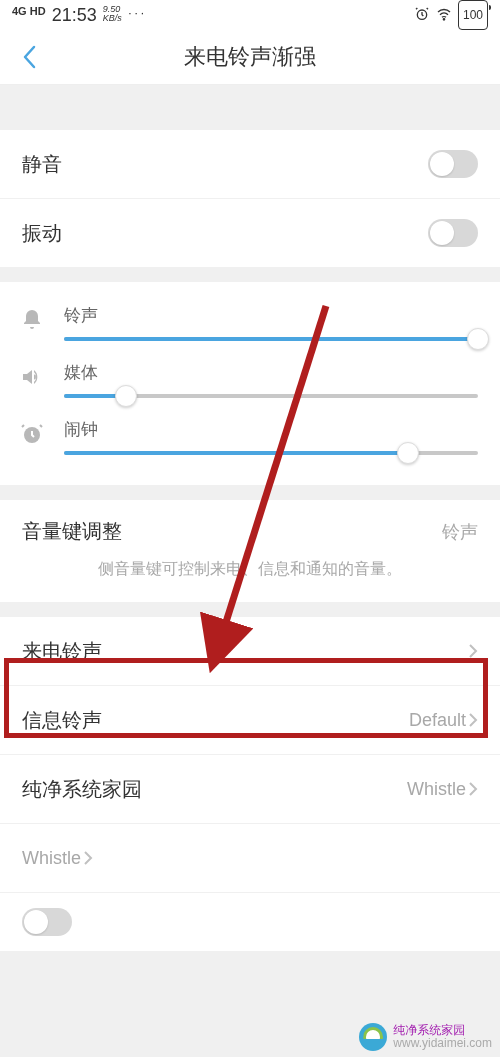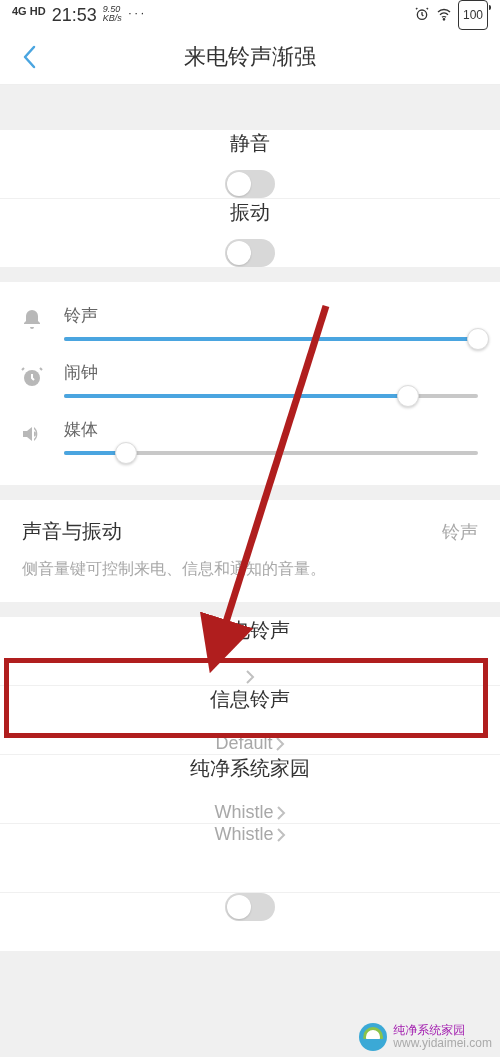--- a/index.html
+++ b/index.html
@@ -73,21 +73,20 @@
     .section-gap { height: 45px; }
     .section-gap-sm { height: 15px; }
     .row {
       background: #fff;
       height: 68px;
       display: flex;
       align-items: center;
       padding: 0 22px;
       justify-content: space-between;
       position: relative;
-      flex-direction: column;
     }
     .row-label { font-size: 20px; color: #333; }
     .row-value { font-size: 18px; color: #a8a8a8; display: flex; align-items: center; gap: 2px; }
     .toggle {
       width: 50px;
       height: 28px;
       background: #d8d8d8;
       border-radius: 14px;
       position: relative;
       cursor: pointer;
@@ -151,21 +150,21 @@
       padding: 18px 22px 22px;
     }
     .volkey-top {
       display: flex;
       justify-content: space-between;
       align-items: center;
       margin-bottom: 14px;
     }
     .volkey-label { font-size: 20px; color: #333; }
     .volkey-value { font-size: 18px; color: #a8a8a8; }
-    .volkey-desc { font-size: 16px; color: #a8a8a8; }
+    .volkey-desc { font-size: 16px; color: #a8a8a8; text-align: center; }
     .chevron { color: #c0c0c0; }
     .highlight-box {
       position: absolute;
       border: 5px solid #b01e1e;
       pointer-events: none;
       z-index: 6;
     }
     .arrow {
       position: absolute;
       pointer-events: none;
@@ -265,55 +264,55 @@
     <div class="slider-content">
       <div class="slider-label">铃声</div>
       <div class="slider-track">
         <div class="slider-fill" id="fill-ringtone" style="width: 100%;"></div>
         <div class="slider-thumb" id="thumb-ringtone" style="left: 100%;"></div>
       </div>
     </div>
   </div>
   <div class="slider-row">
     <div class="slider-icon">
+      <svg width="24" height="24" viewBox="0 0 24 24" fill="#b8b8b8">
+          <path d="M3 9v6h4l5 4V5L7 9H3zm13 3a3 3 0 00-2-2.8v5.6A3 3 0 0016 12zm-2-7v2a7 7 0 010 10v2a9 9 0 000-14z"></path>
+        </svg>
+    </div>
+    <div class="slider-content">
+      <div class="slider-label">媒体</div>
+      <div class="slider-track">
+        <div class="slider-fill" id="fill-media" style="width: 15%;"></div>
+        <div class="slider-thumb" id="thumb-media" style="left: 15%;"></div>
+      </div>
+    </div>
+  </div>
+  <div class="slider-row">
+    <div class="slider-icon">
       <svg width="24" height="24" viewBox="0 0 24 24" fill="none" stroke="#b8b8b8" stroke-width="2">
           <circle cx="12" cy="13" r="8" fill="#b8b8b8" stroke="none"></circle>
           <path d="M12 9v4l2 2" stroke="#fff"></path>
           <path d="M4 3l-2 2M20 3l2 2"></path>
         </svg>
     </div>
     <div class="slider-content">
       <div class="slider-label">闹钟</div>
       <div class="slider-track">
         <div class="slider-fill" id="fill-alarm" style="width: 83%;"></div>
         <div class="slider-thumb" id="thumb-alarm" style="left: 83%;"></div>
       </div>
     </div>
   </div>
-  <div class="slider-row">
-    <div class="slider-icon">
-      <svg width="24" height="24" viewBox="0 0 24 24" fill="#b8b8b8">
-          <path d="M3 9v6h4l5 4V5L7 9H3zm13 3a3 3 0 00-2-2.8v5.6A3 3 0 0016 12zm-2-7v2a7 7 0 010 10v2a9 9 0 000-14z"></path>
-        </svg>
-    </div>
-    <div class="slider-content">
-      <div class="slider-label">媒体</div>
-      <div class="slider-track">
-        <div class="slider-fill" id="fill-media" style="width: 15%;"></div>
-        <div class="slider-thumb" id="thumb-media" style="left: 15%;"></div>
-      </div>
-    </div>
-  </div>
 </div>
 
 <div class="section-gap-sm"></div>
 
 <div class="volkey">
   <div class="volkey-top">
-    <span class="volkey-label">声音与振动</span>
+    <span class="volkey-label">音量键调整</span>
     <span class="volkey-value">铃声</span>
   </div>
   <div class="volkey-desc">侧音量键可控制来电、信息和通知的音量。</div>
 </div>
 
 <div class="section-gap-sm"></div>
 
 <div class="row">
   <span class="row-label">来电铃声</span>
   <span class="row-value">

